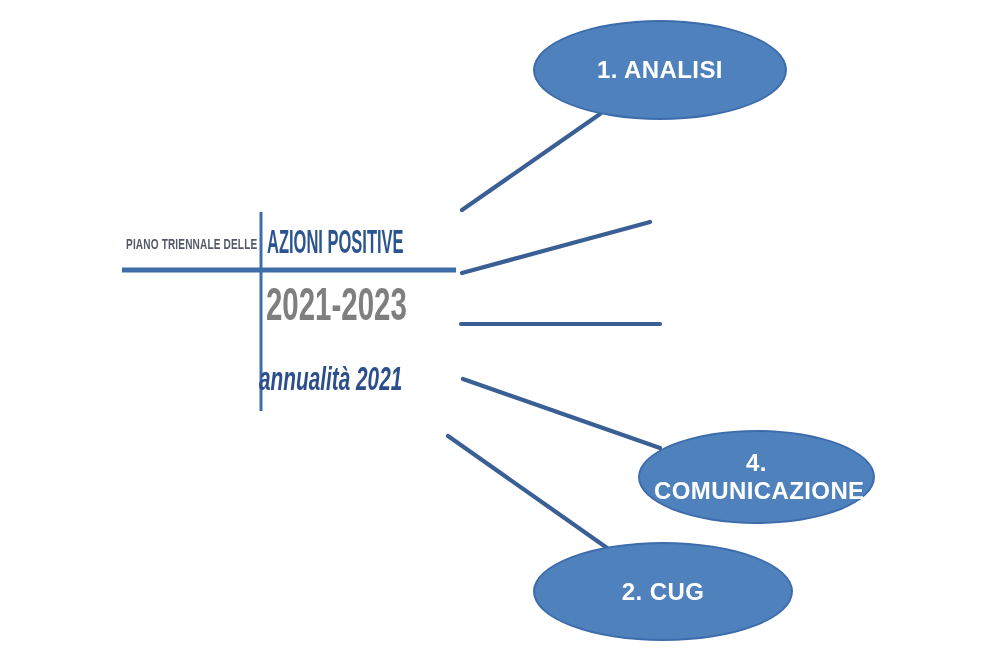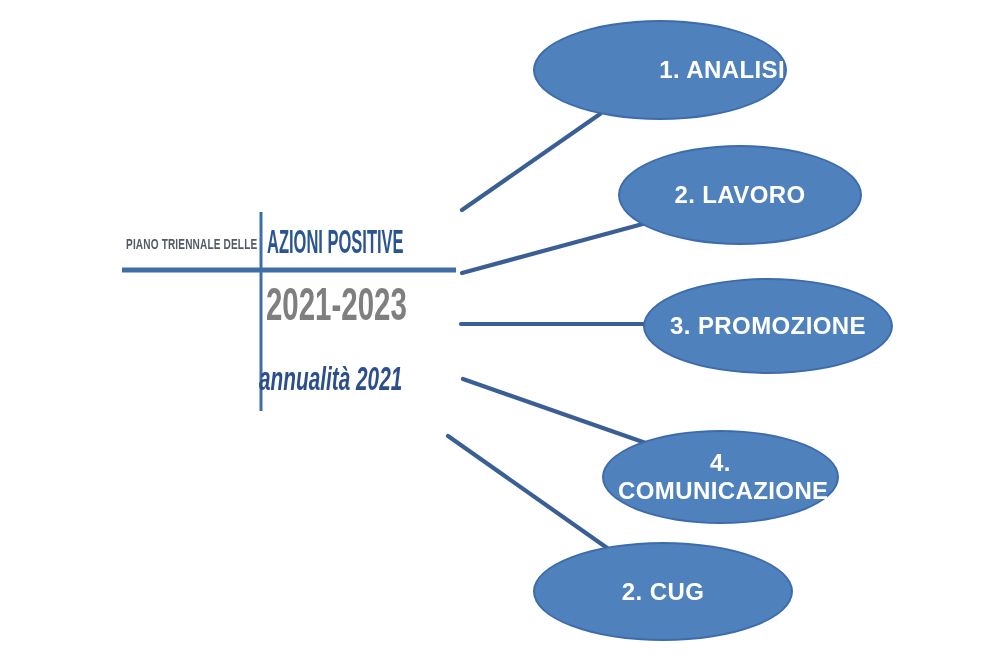--- a/index.html
+++ b/index.html
@@ -117,33 +117,27 @@
     <line class="connector" x1="448" y1="436" x2="610" y2="550"></line>
   </svg>
 
   <div class="center-block">
     <div class="txt eyebrow">PIANO TRIENNALE DELLE</div>
     <div class="txt plan-title">AZIONI POSITIVE</div>
     <div class="txt plan-period">2021-2023</div>
     <div class="txt plan-annuality">annualità 2021</div>
   </div>
 
-  <div class="node" style="left:533px;top:20px;width:254px;height:100px;justify-content:flex-end;">
+  <div class="node" style="left:533px;top:20px;width:254px;height:100px;">
     <span class="node-label">1. ANALISI</span>
   </div>
 
-  <div class="node" style="left:618px;top:145px;width:244px;height:100px;">
-    <span class="node-label">2. LAVORO</span>
-  </div>
 
-  <div class="node" style="left:643px;top:278px;width:250px;height:96px;">
-    <span class="node-label">3. PROMOZIONE</span>
-  </div>
 
-  <div class="node" style="left:602px;top:430px;width:237px;height:94px;">
+  <div class="node" style="left:638px;top:430px;width:237px;height:94px;">
     <span class="node-label">4. COMUNICAZIONE</span>
   </div>
 
   <div class="node" style="left:533px;top:542px;width:260px;height:99px;">
     <span class="node-label">2. CUG</span>
   </div>
 
 </div>
 
 </body></html>

